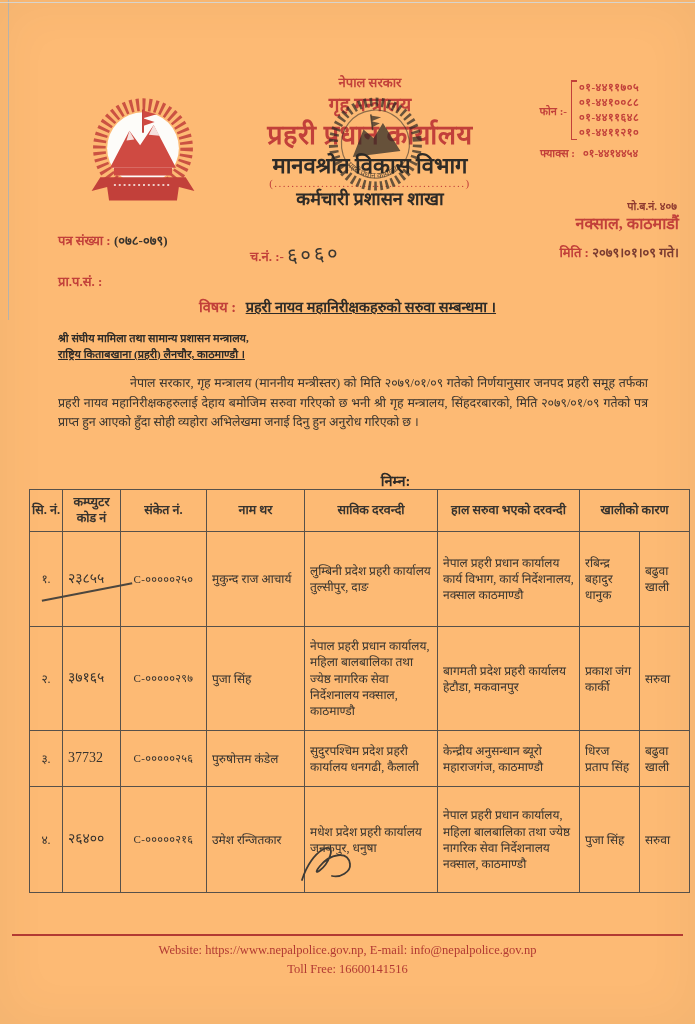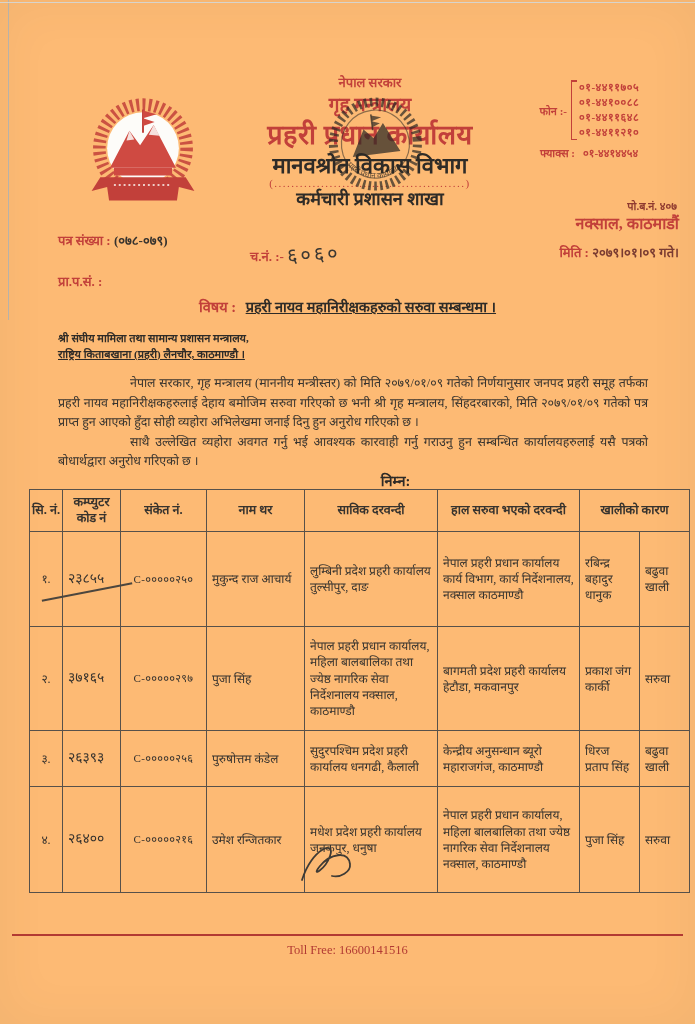--- a/index.html
+++ b/index.html
@@ -155,21 +155,20 @@
     <span class="txt">प्रहरी नायव महानिरीक्षकहरुको सरुवा सम्बन्धमा ।</span>
   </div>
 
   <div class="recipient">
     <div>श्री संघीय मामिला तथा सामान्य प्रशासन मन्त्रालय,</div>
     <div class="u">राष्ट्रिय किताबखाना (प्रहरी) लैनचौर, काठमाण्डौ ।</div>
   </div>
 
   <div class="bodytext">
     <p>नेपाल सरकार, गृह मन्त्रालय (माननीय मन्त्रीस्तर) को मिति २०७९/०१/०९ गतेको निर्णयानुसार जनपद प्रहरी समूह तर्फका प्रहरी नायव महानिरीक्षकहरुलाई देहाय बमोजिम सरुवा गरिएको छ भनी श्री गृह मन्त्रालय, सिंहदरबारको, मिति २०७९/०१/०९ गतेको पत्र प्राप्त हुन आएको हुँदा सोही व्यहोरा अभिलेखमा जनाई दिनु हुन अनुरोध गरिएको छ ।</p>
-    <p>साथै उल्लेखित व्यहोरा अवगत गर्नु भई आवश्यक कारवाही गर्नु गराउनु हुन सम्बन्धित कार्यालयहरुलाई यसै पत्रको बोधार्थद्वारा अनुरोध गरिएको छ ।</p>
   </div>
   <div class="nimna">निम्न:</div>
 
   <div class="table-wrap">
     <table>
       <colgroup>
         <col style="width:33px">
           <col style="width:58px">
           <col style="width:86px">
           <col style="width:98px">
@@ -203,21 +202,21 @@
         <td class="c-code">३७१६५</td>
         <td class="c-sym">C-०००००२९७</td>
         <td class="c-name">पुजा सिंह</td>
         <td class="c-prev">नेपाल प्रहरी प्रधान कार्यालय, महिला बालबालिका तथा ज्येष्ठ नागरिक सेवा निर्देशनालय नक्साल, काठमाण्डौ</td>
         <td class="c-new">बागमती प्रदेश प्रहरी कार्यालय हेटौडा, मकवानपुर</td>
         <td class="c-holder">प्रकाश जंग कार्की</td>
         <td class="c-reason">सरुवा</td>
       </tr>
       <tr style="height:56px;">
         <td class="c-sn">३.</td>
-        <td class="c-code">२६३९३</td>
+        <td class="c-code">37732</td>
         <td class="c-sym">C-०००००२५६</td>
         <td class="c-name">पुरुषोत्तम कंडेल</td>
         <td class="c-prev">सुदुरपश्चिम प्रदेश प्रहरी कार्यालय धनगढी, कैलाली</td>
         <td class="c-new">केन्द्रीय अनुसन्धान ब्यूरो महाराजगंज, काठमाण्डौ</td>
         <td class="c-holder">धिरज प्रताप सिंह</td>
         <td class="c-reason">बढुवा खाली</td>
       </tr>
       <tr style="height:106px;">
         <td class="c-sn">४.</td>
         <td class="c-code">२६४००</td>
@@ -232,15 +231,16 @@
       </table>
     <div class="check-mark"></div>
   </div>
 
   <svg class="scribble" viewBox="0 0 64 52">
     <path d="M6,42 C16,10 40,2 34,18 C29,32 14,40 24,28 C34,16 52,12 54,26 C55,34 44,40 36,38" fill="none" stroke="#3f3b35" stroke-width="1.8" stroke-linecap="round"></path>
   </svg>
 
   <div class="footer-rule"></div>
   <div class="footer">
+    <div>Website: https://www.nepalpolice.gov.np, E-mail: info@nepalpolice.gov.np</div>
     <div>Toll Free: 16600141516</div>
   </div>
 </div>
 
 </body></html>

